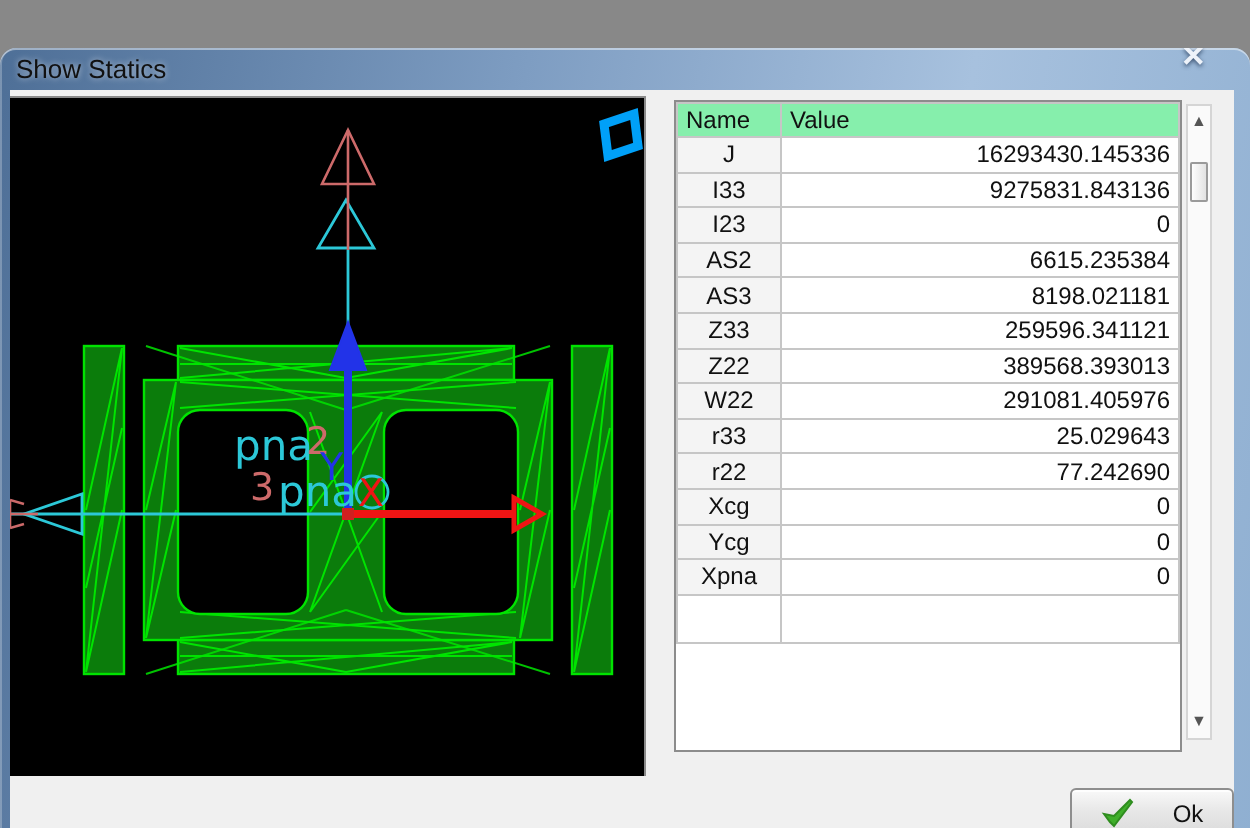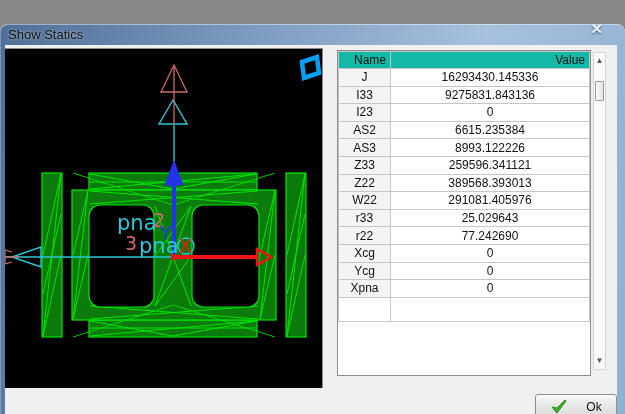--- a/index.html
+++ b/index.html
@@ -34,23 +34,23 @@
   
   .table-panel{
     position:absolute;left:332px;top:5px;width:254px;height:326px;
     background:#fff;border:1px solid #8c8c8c;overflow:hidden;
   }
   table.stats{border-collapse:collapse;table-layout:fixed;width:100%;font-size:12px;color:#111;}
   table.stats th, table.stats td{
     border:1px solid #c6c6c6;padding:0 4px;height:17.6px;line-height:16px;
     overflow:hidden;white-space:nowrap;
   }
-  table.stats th{font-weight:normal;background:#14b8a6;text-align:right;height:17px;}
+  table.stats th{font-weight:normal;background:#86efac;text-align:left;height:17px;}
   td.name-cell{width:52px;text-align:center;background:#f4f4f4;}
-  td.value-cell{text-align:center;background:#fff;}
+  td.value-cell{text-align:right;background:#fff;}
   tr.filler td{height:24px;background:#fff;}
   
   .scrollbar{
     position:absolute;left:588px;top:7px;width:13px;height:318px;
     background:#fafafa;border:1px solid #d5d5d5;
   }
   .sb-arrow{position:absolute;left:0;width:100%;text-align:center;font-size:8px;color:#555;line-height:8px;}
   .sb-up{top:4px;}
   .sb-down{bottom:4px;}
   .sb-thumb{
@@ -173,21 +173,21 @@
             <tr>
               <td class="name-cell">I23</td>
               <td class="value-cell">0</td>
             </tr>
             <tr>
               <td class="name-cell">AS2</td>
               <td class="value-cell">6615.235384</td>
             </tr>
             <tr>
               <td class="name-cell">AS3</td>
-              <td class="value-cell">8993.122226</td>
+              <td class="value-cell">8198.021181</td>
             </tr>
             <tr>
               <td class="name-cell">Z33</td>
               <td class="value-cell">259596.341121</td>
             </tr>
             <tr>
               <td class="name-cell">Z22</td>
               <td class="value-cell">389568.393013</td>
             </tr>
             <tr>

